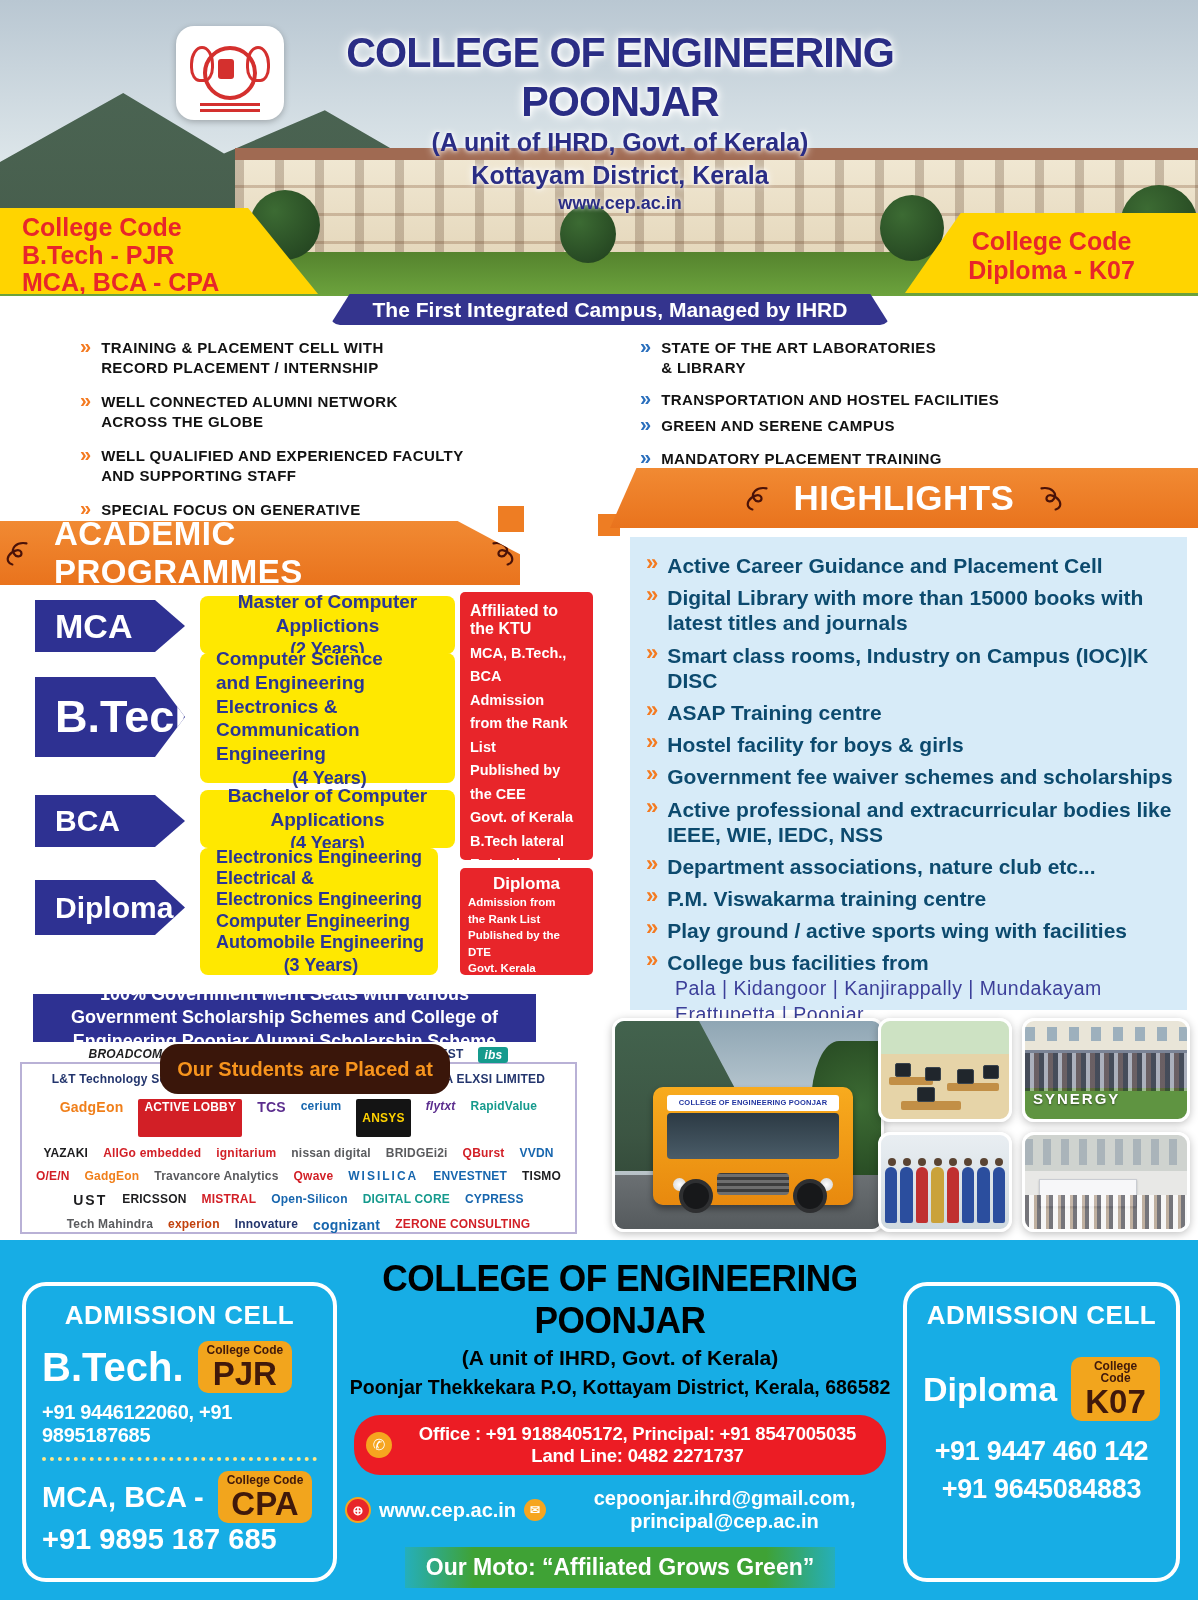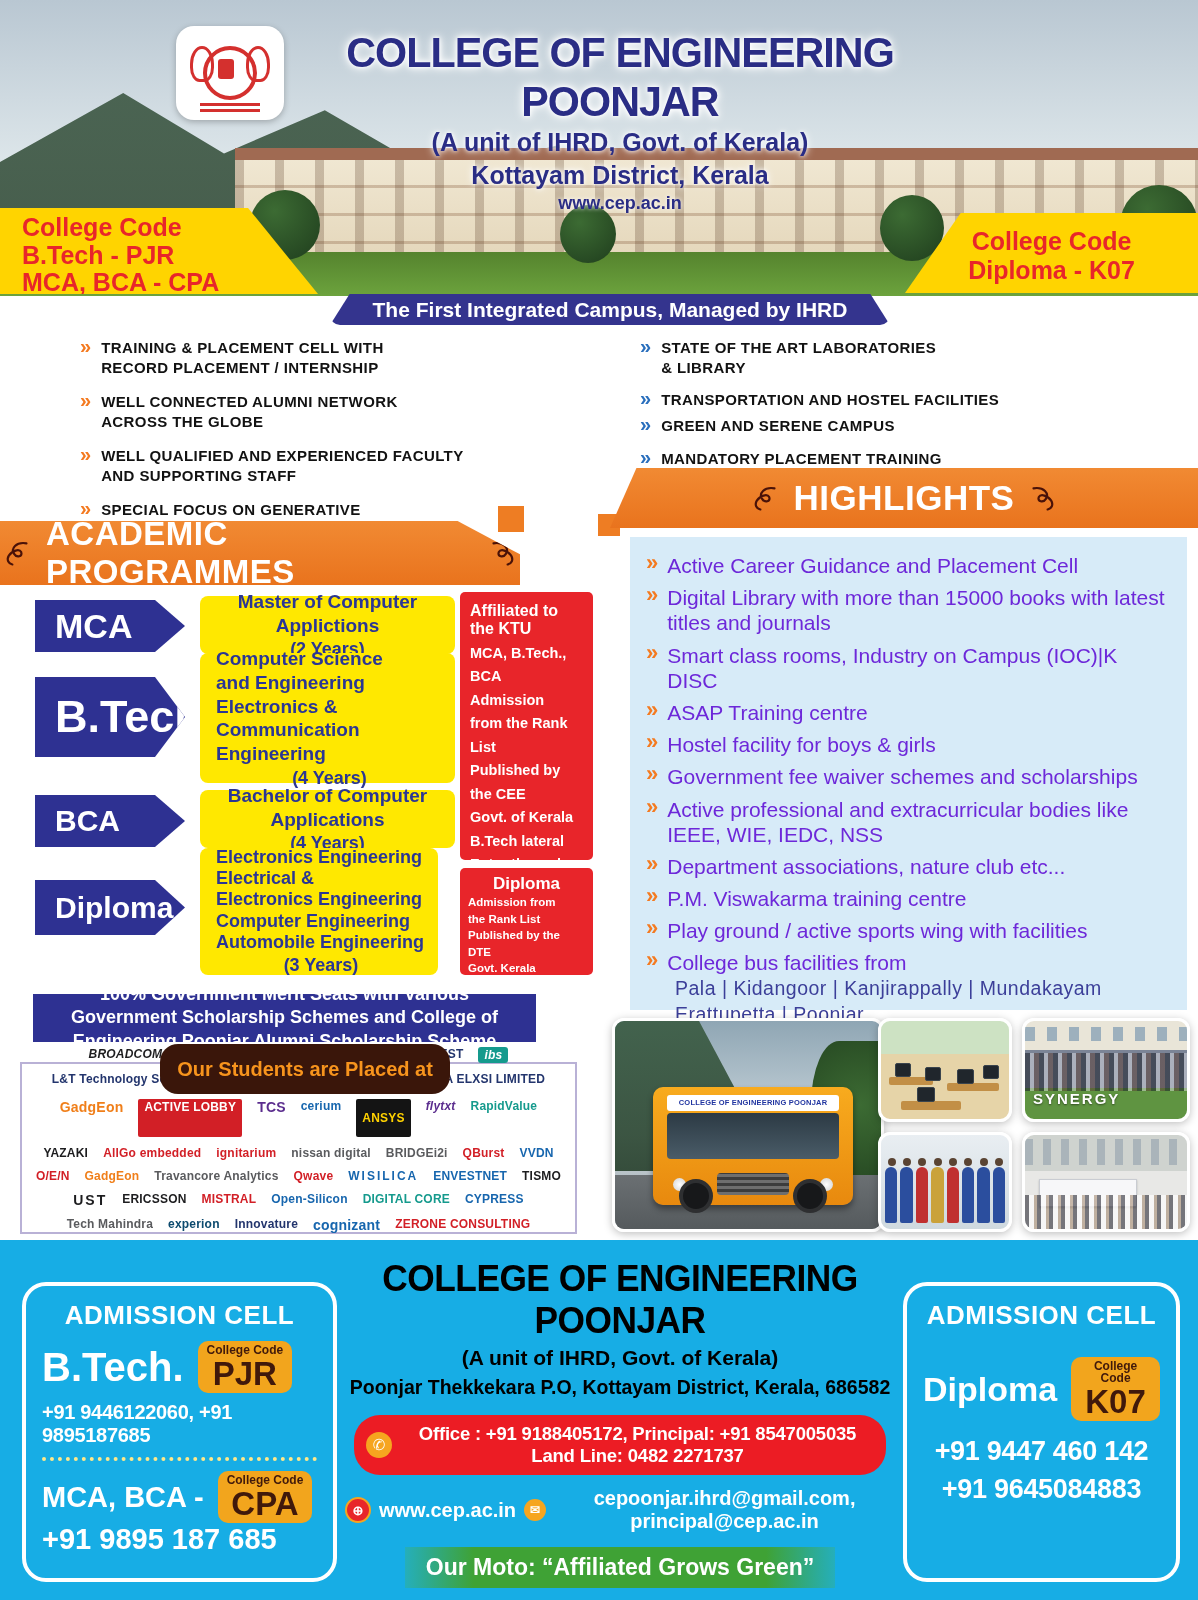--- a/index.html
+++ b/index.html
@@ -46,21 +46,21 @@
   .feat-left{left:80px;top:338px;width:530px;}
   .feat-right{left:640px;top:338px;width:556px;gap:13px;}
   .feat-item{display:flex;align-items:flex-start;}
   .feat-bullet{font-size:20px;font-weight:900;margin:-3px 10px 0 0;}
   .feat-left .feat-bullet{color:#f47a20;}
   .feat-right .feat-bullet{color:#2a6fbd;}
   .feat-text{font-size:15px;font-weight:800;color:#121212;letter-spacing:.4px;line-height:1.3;}
   .feat-right .gap-tight{margin-top:-7px;}
 
   
-  .orange-banner{background:linear-gradient(#f18a33,#e9731d);color:#fff;display:flex;align-items:center;justify-content:center;gap:16px;}
+  .orange-banner{background:linear-gradient(#f18a33,#e9731d);color:#fff;display:flex;align-items:center;justify-content:center;gap:24px;}
   .acad-banner{left:0;top:521px;width:520px;height:64px;clip-path:polygon(0 0,88% 0,100% 52%,100% 100%,0 100%);}
   .hl-banner{left:610px;top:468px;width:588px;height:60px;clip-path:polygon(4.5% 0,100% 0,100% 100%,0 100%);}
   .sec-title{font-size:33px;font-weight:900;letter-spacing:.5px;}
   .hl-banner .sec-title{font-size:35px;}
   .orn{flex:0 0 auto;}
   .orn.flip{transform:scaleX(-1);}
   .notch{background:#ee7d23;}
 
   
   .prog-arrow{background:#2e3192;color:#fff;font-weight:900;display:flex;align-items:center;
@@ -79,34 +79,34 @@
   .dip-body{font-size:11.5px;font-weight:700;line-height:1.44;}
   .schol-banner{left:33px;top:994px;width:503px;height:48px;background:#2e3192;color:#fff;
     display:flex;align-items:center;justify-content:center;text-align:center;
     font-size:18px;font-weight:800;line-height:1.3;padding:0 26px;box-sizing:border-box;}
 
   
   .hl-box{left:630px;top:537px;width:557px;height:473px;background:#d7ebf8;box-sizing:border-box;
     padding:16px 14px 10px 16px;}
   .hl-item{display:flex;align-items:flex-start;margin-bottom:7px;}
   .hl-bullet{color:#f47a20;font-weight:900;font-size:22px;line-height:1;margin:-1px 9px 0 0;}
-  .hl-text{font-size:21px;font-weight:400;color:#6d28d9;line-height:1.2;}
+  .hl-text{font-size:21px;font-weight:700;color:#0c4a6e;line-height:1.2;}
   .hl-routes{font-size:19.5px;font-weight:500;color:#3c3f99;line-height:1.35;letter-spacing:.5px;
     padding-left:29px;margin:-3px 0 7px 0;}
 
   
   .pl-box{left:20px;top:1062px;width:557px;height:172px;background:#fff;border:2px solid #b9b1d6;
     box-sizing:border-box;display:flex;flex-wrap:wrap;align-content:center;justify-content:center;
     gap:9px 15px;padding:14px 12px 8px 12px;}
   .pl-pill{left:160px;top:1044px;width:290px;height:50px;background:#3a160a;border-radius:18px;
     color:#f7941d;font-size:20px;font-weight:800;display:flex;align-items:center;justify-content:center;z-index:3;}
   .lg{font-size:12px;font-weight:800;letter-spacing:.2px;}
   .c-black{color:#1d1d1f}.c-red{color:#d21f26}.c-blue{color:#1766ae}.c-navy{color:#23356d}
   .c-teal{color:#159a8d}.c-orange{color:#f07f1a}.c-purple{color:#5b2d8e}.c-gray{color:#5a5b5e}
-  .c-green{color:#0c4a6e}.c-maroon{color:#8c1d40}
+  .c-green{color:#c2410c}.c-maroon{color:#8c1d40}
   .bx-teal{background:#159a8d;color:#fff;padding:1px 6px;border-radius:3px;font-style:italic;}
   .bx-black{background:#141414;color:#ffd200;padding:12px 6px;border-radius:2px;}
   .bx-red{background:#d21f26;color:#fff;padding:1px 6px;border-radius:2px;}
 
   
   .photo{border:3px solid #fff;border-radius:12px;box-shadow:0 2px 8px rgba(0,0,0,.25);overflow:hidden;box-sizing:border-box;}
   .ph-bus{left:612px;top:1018px;width:272px;height:214px;background:linear-gradient(#8fa6b4,#cdd8de 55%,#9aa3a8);}
   .bus-hill{position:absolute;left:0;top:0;width:120px;height:150px;background:linear-gradient(#3a5b42,#27402c);
     clip-path:polygon(0 0,70% 0,100% 45%,55% 100%,0 100%);opacity:.9;}
   .bus-green{position:absolute;right:0;top:20px;width:70px;height:160px;background:radial-gradient(circle at 70% 40%,#3c6b33,#1f3d1d);border-radius:40% 0 0 40%;}

